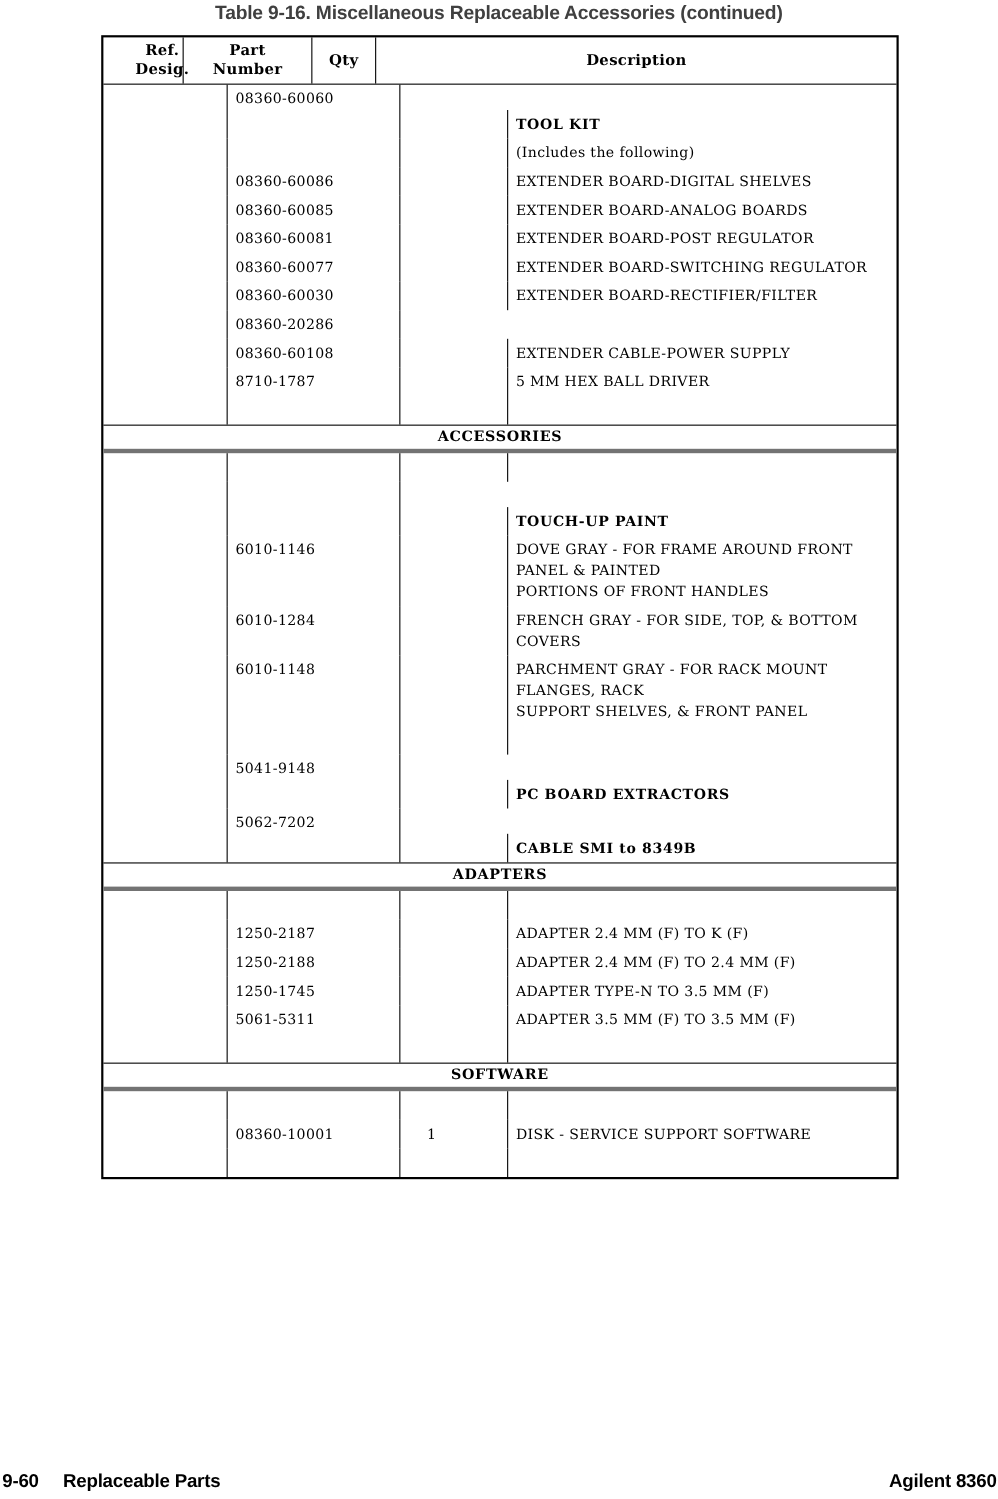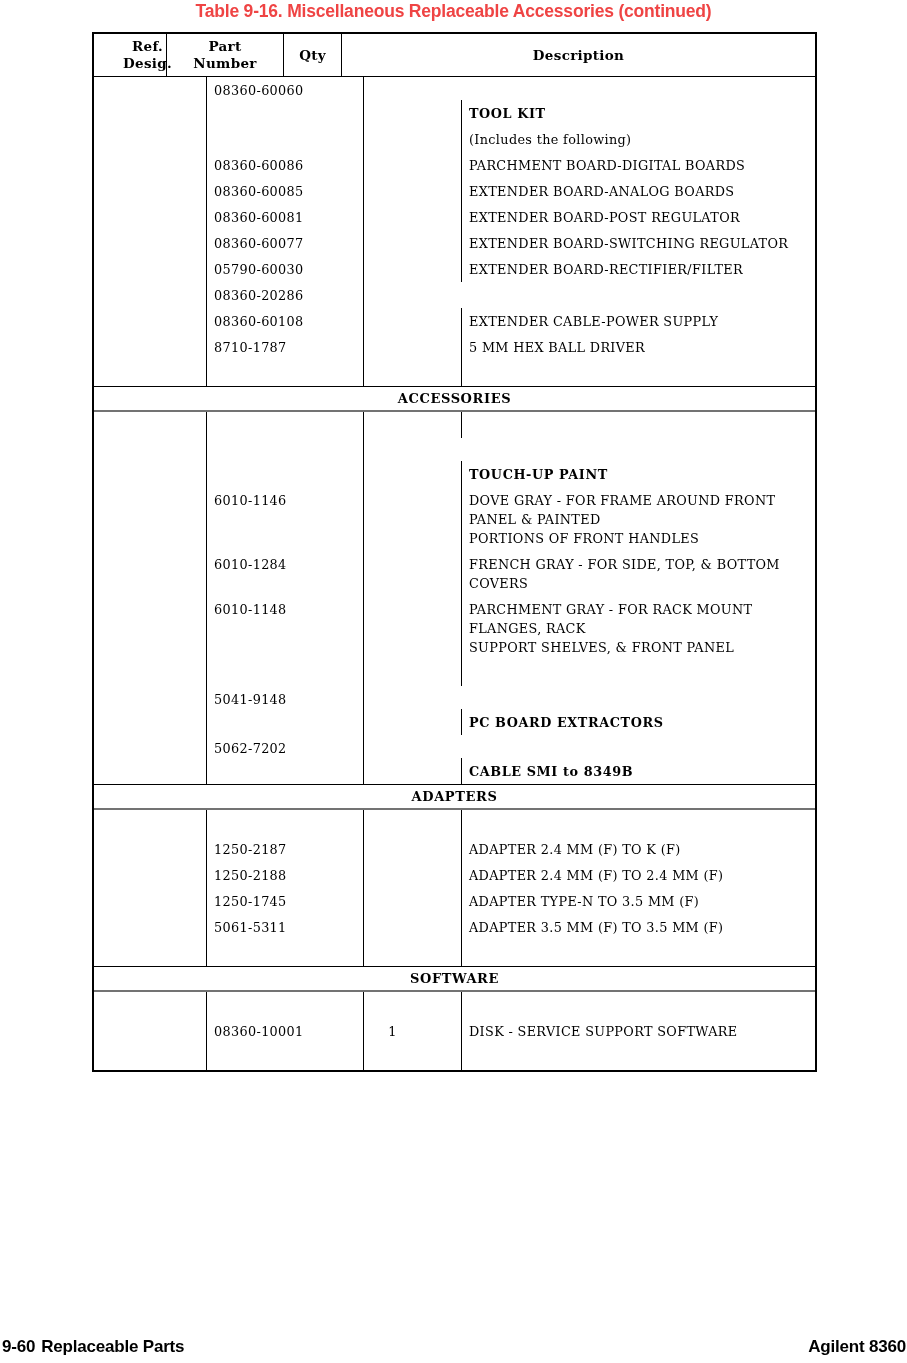--- a/index.html
+++ b/index.html
@@ -16,21 +16,21 @@
   .doc-title {
     position: absolute;
     top: 1px;
     left: 0;
     width: 100%;
     text-align: center;
     font-family: "Liberation Sans", sans-serif;
     font-weight: bold;
     font-size: 17.5px;
     letter-spacing: -0.2px;
-    color: #ef4444;
+    color: #404040;
   }
   .parts-table {
     position: absolute;
     top: 32px;
     left: 92px;
     width: 725px;
     border: 2px solid #000000;
     background: #ffffff;
   }
   .thead {
@@ -64,21 +64,21 @@
     font-size: 12.8px;
     line-height: 19px;
     letter-spacing: 0.35px;
     white-space: pre-line;
   }
   .cell:first-child { border-left: none; }
   .cell.cell-qty { text-align: center; padding-left: 0; padding-right: 0; }
   .cell.bold { font-weight: bold; letter-spacing: 0.6px; margin-top: 23px; }
   .band {
     border-top: 1px solid #000000;
-    border-bottom: 2px solid #737373;
+    border-bottom: 4px solid #737373;
     height: 26px;
     display: flex;
     align-items: center;
     justify-content: center;
     font-weight: bold;
     font-size: 13px;
     letter-spacing: 0.6px;
   }
   .page-footer {
     position: absolute;
@@ -86,21 +86,21 @@
     right: 1px;
     bottom: 6px;
     display: flex;
     justify-content: space-between;
     align-items: baseline;
     font-family: "Liberation Sans", sans-serif;
     font-weight: bold;
     font-size: 17px;
     letter-spacing: -0.2px;
   }
-  .footer-left { display: flex; gap: 6px; }
+  .footer-left { display: flex; gap: 22px; }
 </style>
 </head>
 <body>
 
 <div class="page">
 
   <div class="doc-title">Table 9-16. Miscellaneous Replaceable Accessories (continued)</div>
 
   <div class="parts-table">
     <div class="thead">
@@ -121,21 +121,21 @@
         <div class="row">
           <div class="cell cell-ref"></div>
           <div class="cell cell-part"></div>
           <div class="cell cell-qty"></div>
           <div class="cell cell-desc">(Includes the following)</div>
         </div>
         <div class="row">
           <div class="cell cell-ref"></div>
           <div class="cell cell-part">08360-60086</div>
           <div class="cell cell-qty"></div>
-          <div class="cell cell-desc">PARCHMENT BOARD-DIGITAL BOARDS</div>
+          <div class="cell cell-desc">EXTENDER BOARD-DIGITAL SHELVES</div>
         </div>
         <div class="row">
           <div class="cell cell-ref"></div>
           <div class="cell cell-part">08360-60085</div>
           <div class="cell cell-qty"></div>
           <div class="cell cell-desc">EXTENDER BOARD-ANALOG BOARDS</div>
         </div>
         <div class="row">
           <div class="cell cell-ref"></div>
           <div class="cell cell-part">08360-60081</div>
@@ -143,21 +143,21 @@
           <div class="cell cell-desc">EXTENDER BOARD-POST REGULATOR</div>
         </div>
         <div class="row">
           <div class="cell cell-ref"></div>
           <div class="cell cell-part">08360-60077</div>
           <div class="cell cell-qty"></div>
           <div class="cell cell-desc">EXTENDER BOARD-SWITCHING REGULATOR</div>
         </div>
         <div class="row">
           <div class="cell cell-ref"></div>
-          <div class="cell cell-part">05790-60030</div>
+          <div class="cell cell-part">08360-60030</div>
           <div class="cell cell-qty"></div>
           <div class="cell cell-desc">EXTENDER BOARD-RECTIFIER/FILTER</div>
         </div>
         <div class="row">
           <div class="cell cell-ref"></div>
           <div class="cell cell-part">08360-20286</div>
           <div class="cell cell-qty"></div>
         </div>
         <div class="row">
           <div class="cell cell-ref"></div>

